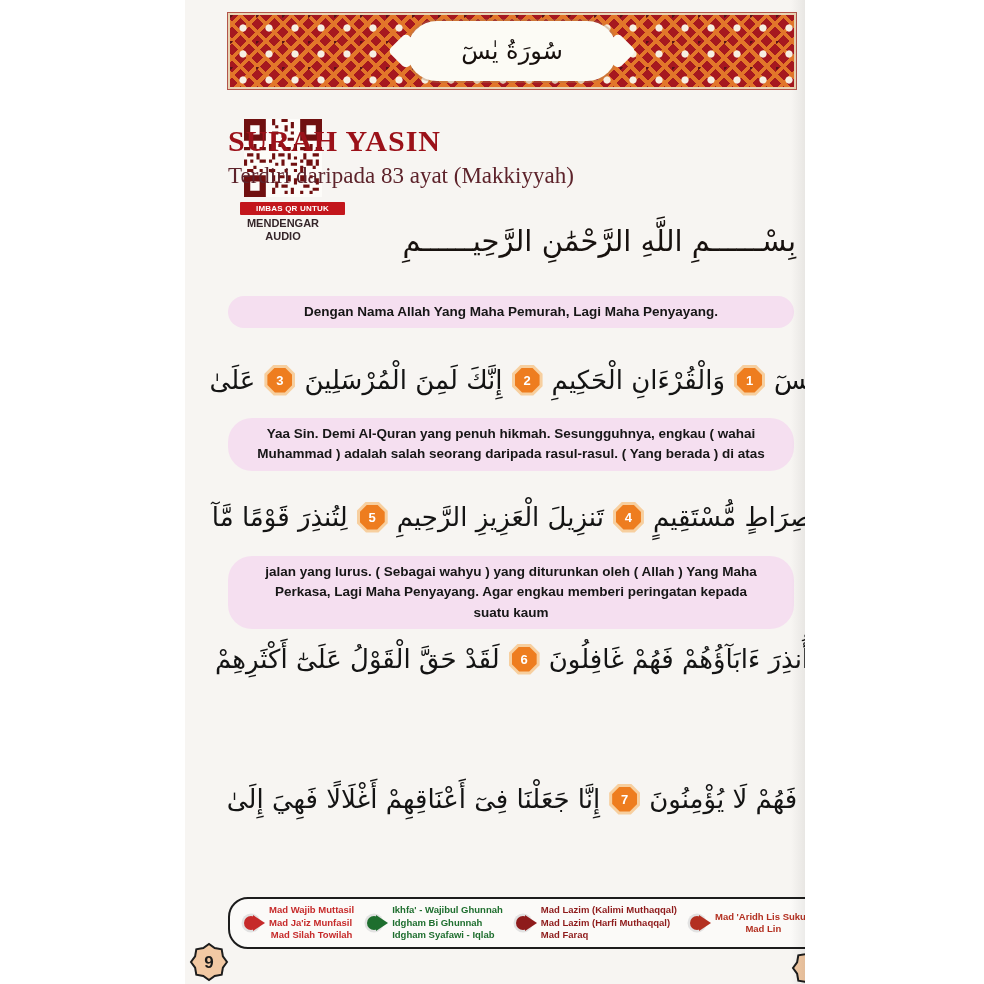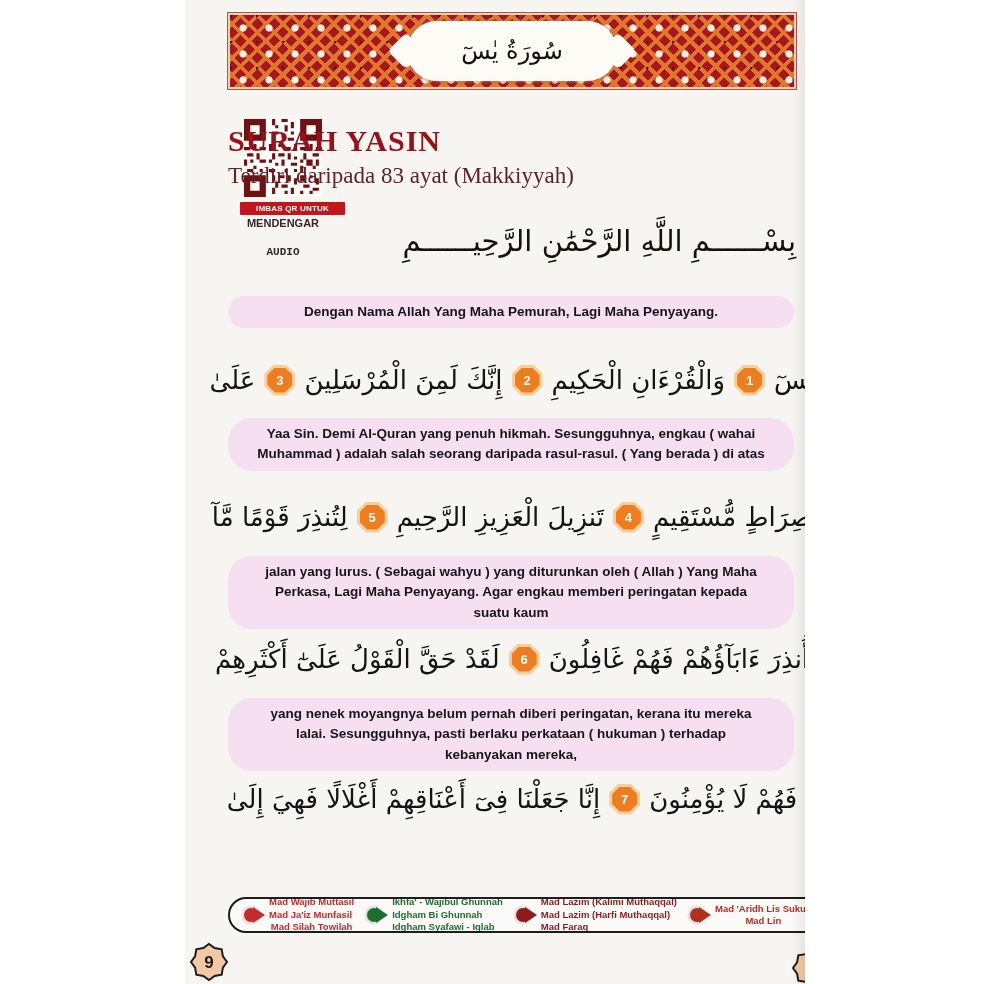--- a/index.html
+++ b/index.html
@@ -47,21 +47,21 @@
     position:relative;z-index:2;
   }
   
   .qr-block{position:absolute;left:55px;top:119px;width:86px;text-align:center;}
   .qr-svg{width:78px;height:78px;display:block;margin:0 auto;}
   .qr-badge{
     display:inline-block;background:#c3161c;color:#fff;font-size:8px;font-weight:bold;
     padding:2px 16px;margin-top:4px;letter-spacing:.2px;border-radius:1px;white-space:nowrap;
   }
   .qr-line{font-size:11px;font-weight:bold;color:#35262a;line-height:1.15;margin-top:2px;}
-  .qr-line.second{margin-top:16px;font-family:Liberation Mono, monospace;}
+  .qr-line.second{margin-top:0;}
   
   .content{position:absolute;left:43px;width:568px;}
   .title{top:124px;font-family:"Liberation Serif",serif;font-weight:bold;font-size:30px;
     color:#9b1119;letter-spacing:1px;}
   .subtitle{top:163px;font-family:"Liberation Serif",serif;font-size:23px;color:#5d232b;}
   .bismillah{top:224px;font-family:"DejaVu Sans",sans-serif;font-size:29px;color:#17110e;direction:rtl;}
   
   .band{
     position:absolute;left:43px;width:566px;box-sizing:border-box;
     background:#f5dff0;border-radius:24px;
@@ -91,21 +91,21 @@
     display:flex;align-items:center;justify-content:center;
   }
   .vbadge-in{
     width:25px;height:25px;background:#ee7d1f;
     clip-path:polygon(30% 0,70% 0,100% 30%,100% 70%,70% 100%,30% 100%,0 70%,0 30%);
     display:flex;align-items:center;justify-content:center;
     color:#fff;font-family:"Liberation Sans",sans-serif;font-size:13px;font-weight:bold;
   }
   
   .legend-box{
-    position:absolute;left:43px;top:897px;width:600px;height:36px;box-sizing:border-box;
+    position:absolute;left:43px;top:897px;width:600px;height:52px;box-sizing:border-box;
     border:2px solid #1c1c1c;border-radius:20px;background:#fbfaf8;
     display:flex;align-items:center;padding-left:14px;gap:13px;overflow:hidden;
   }
   .legend-item{display:flex;align-items:center;gap:4px;flex:0 0 auto;}
   .legend-icon{display:flex;align-items:center;flex:0 0 auto;}
   .legend-circle{width:14px;height:14px;border-radius:50%;box-shadow:0 0 0 2.5px #e2e2e2;}
   .legend-arrow{width:0;height:0;border-top:8px solid transparent;border-bottom:8px solid transparent;
     border-left:12px solid #000;margin-left:-5px;}
   .legend-lines{display:flex;flex-direction:column;justify-content:center;}
   .legend-line{font-size:9.5px;font-weight:bold;line-height:1.3;white-space:nowrap;}
@@ -145,21 +145,20 @@
     <div class="qr-line second">AUDIO</div>
   </div>
 
   <div class="content title">SURAH YASIN</div>
   <div class="content subtitle">Terdiri daripada 83 ayat (Makkiyyah)</div>
   <div class="content bismillah">بِسْــــــمِ اللَّهِ الرَّحْمَٰنِ الرَّحِيــــــمِ</div>
 
   <div class="band band-1">Dengan Nama Allah Yang Maha Pemurah, Lagi Maha Penyayang.</div>
   <div class="band band-2">Yaa Sin. Demi Al-Quran yang penuh hikmah. Sesungguhnya, engkau ( wahai Muhammad ) adalah salah seorang daripada rasul-rasul. ( Yang berada ) di atas</div>
   <div class="band band-3">jalan yang lurus. ( Sebagai wahyu ) yang diturunkan oleh ( Allah ) Yang Maha Perkasa, Lagi Maha Penyayang. Agar engkau memberi peringatan kepada suatu kaum</div>
-  <div class="band band-4">yang nenek moyangnya belum pernah diberi peringatan, kerana itu mereka lalai. Sesungguhnya, pasti berlaku perkataan ( hukuman ) terhadap kebanyakan mereka,</div>
 
   <div class="ayat-line ayat-1">
       <span class="vtext">يسٓ</span>
       <span class="vbadge">
         <span class="vbadge-in">1</span>
       </span>
       <span class="vtext">وَالْقُرْءَانِ الْحَكِيمِ</span>
       <span class="vbadge">
         <span class="vbadge-in">2</span>
       </span>

